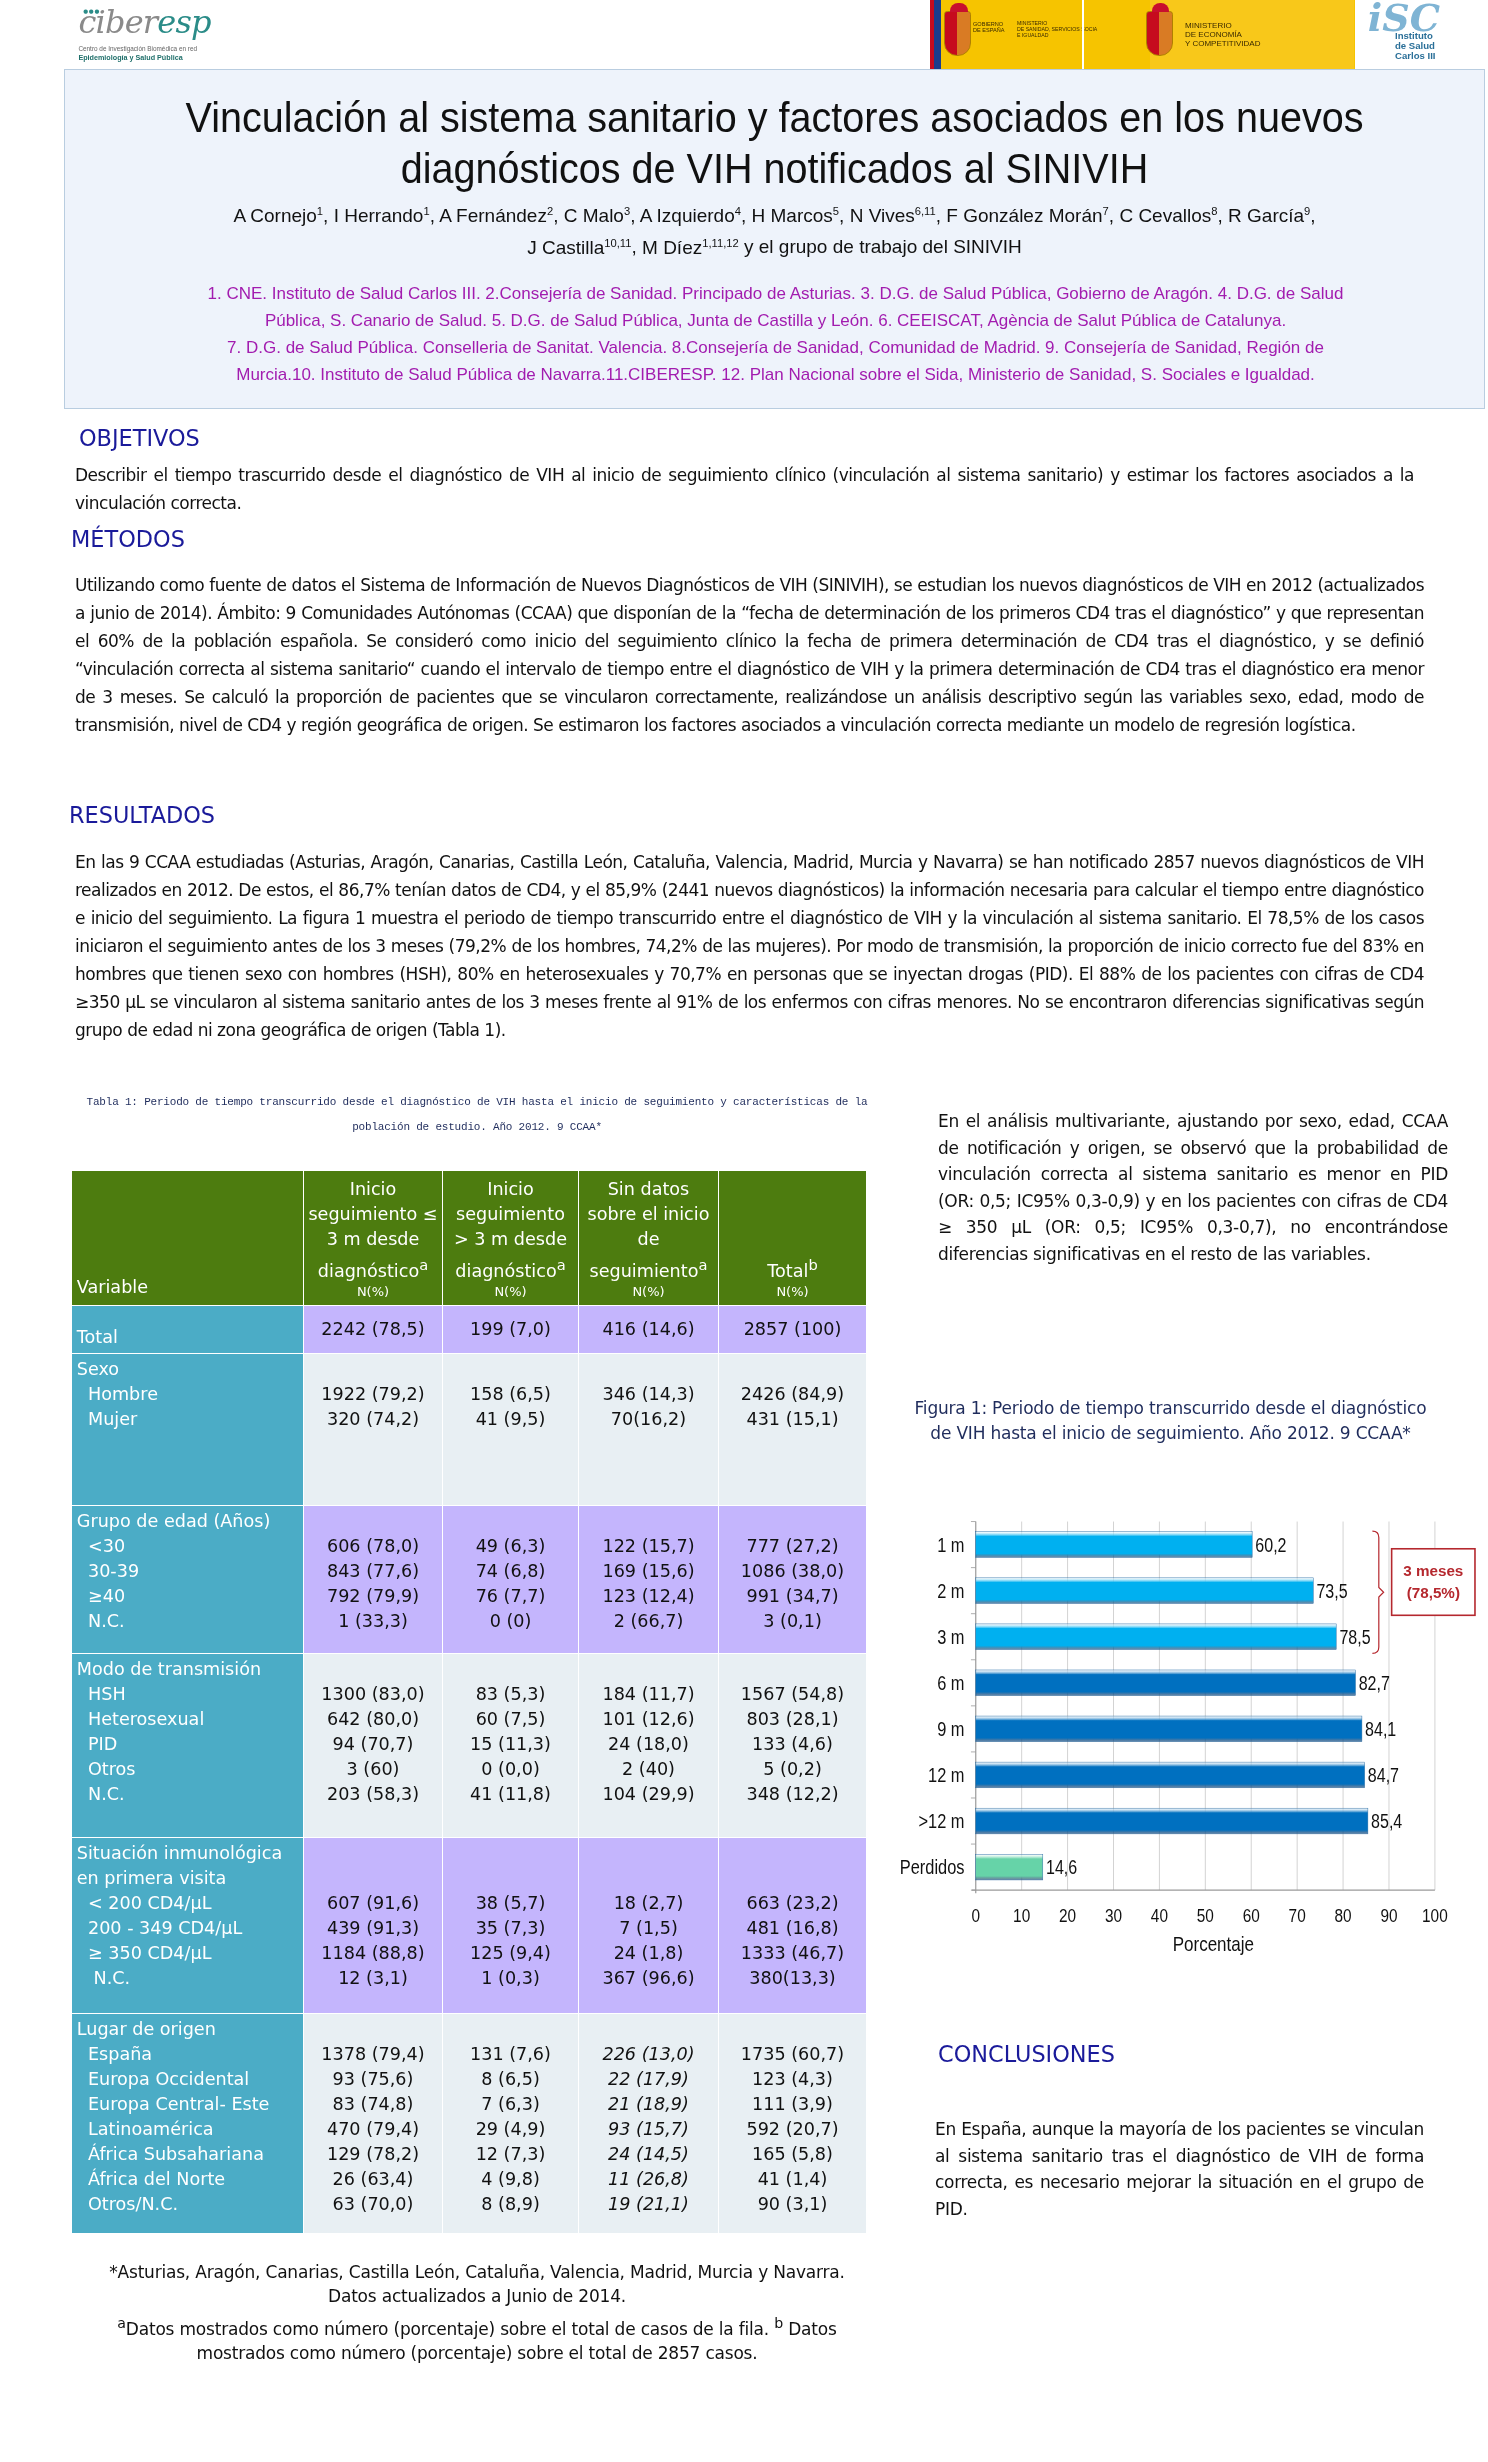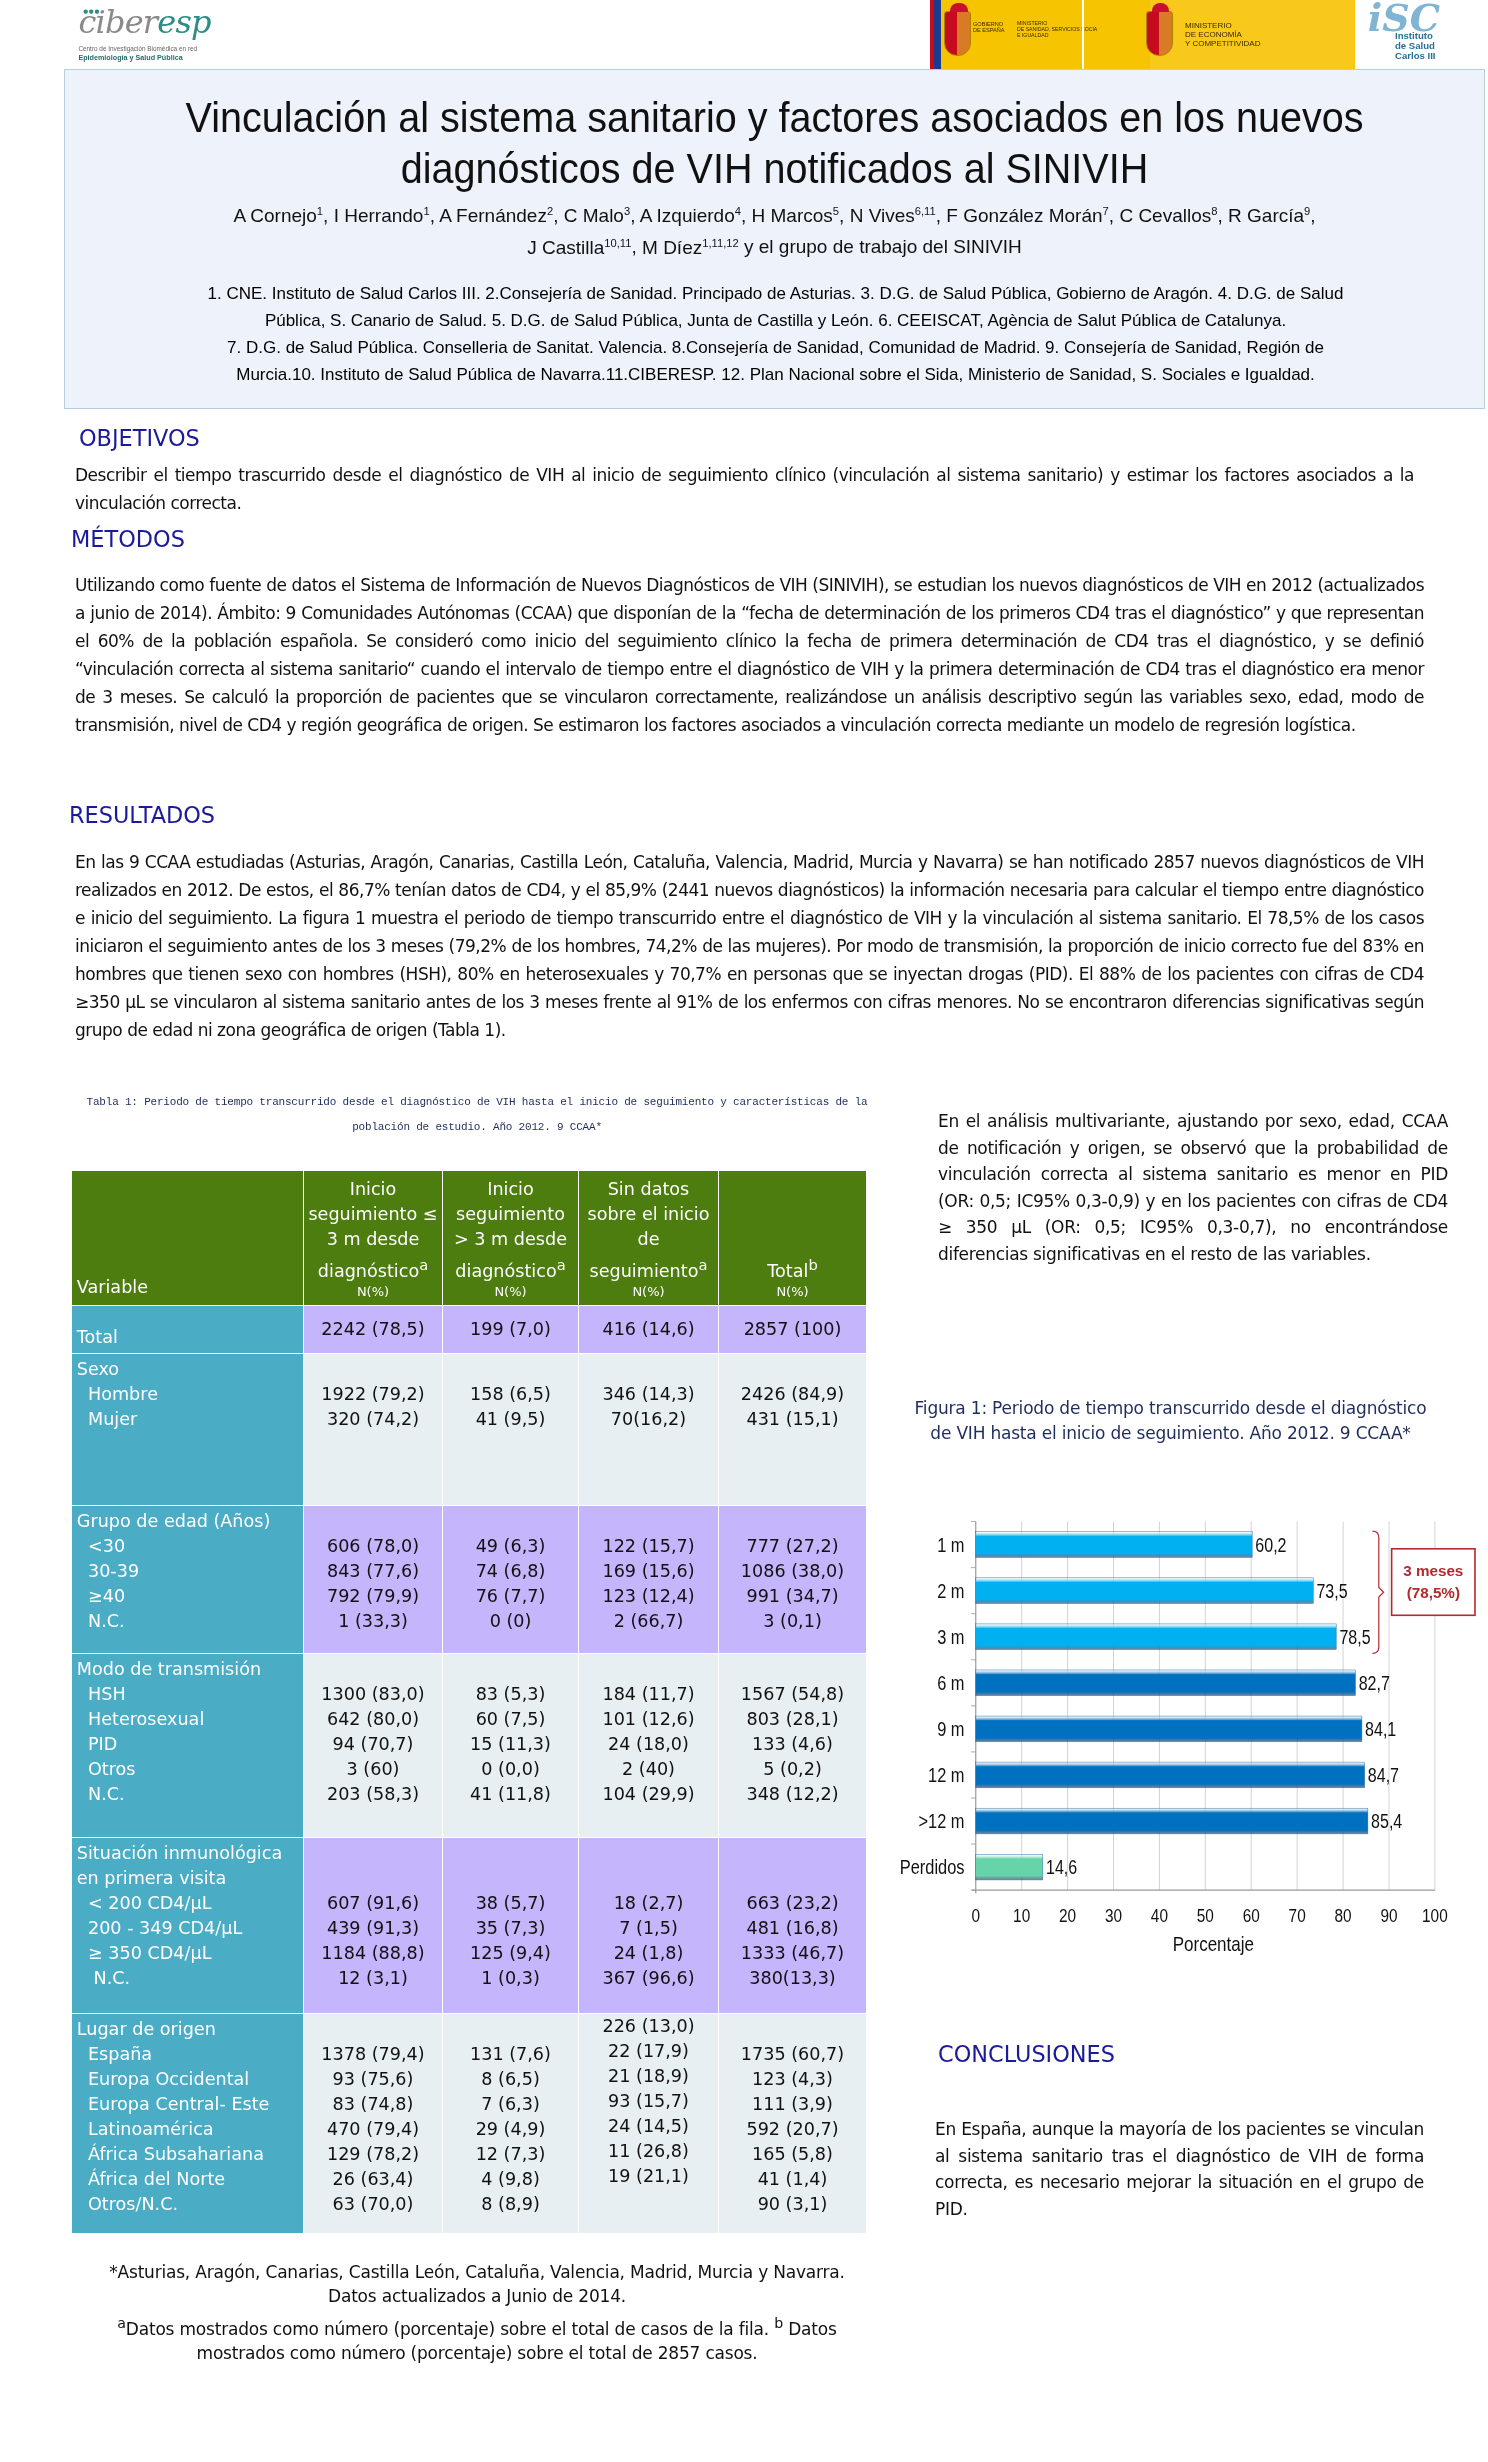--- a/index.html
+++ b/index.html
@@ -29,21 +29,21 @@
 
   .logo-isc { position: absolute; left: 1363px; top: 0; width: 88px; height: 69px; }
   .isc-mark { position: absolute; left: 4.8px; top: -4.8px; font-family: "DejaVu Serif", serif; font-style: italic; font-size: 38px; color: #7fb4d4; font-weight: bold; }
   .isc-txt { position: absolute; left: 32px; top: 30.5px; font-family: "Liberation Sans", sans-serif; font-size: 9.6px; color: #2a6f98; font-weight: bold; line-height: 1.05; }
 
   
   .header-panel { position: absolute; left: 64px; top: 69px; width: 1421px; height: 340px; background: #eef3fb; border: 1.6px solid #b9cde0; }
   .main-title { position: absolute; left: 0; top: 22.4px; width: 100%; text-align: center; font-family: "Liberation Sans", sans-serif; font-size: 43px; line-height: 51px; color: #111; transform: scaleX(0.92); }
   .authors { position: absolute; left: 0; top: 128px; width: 100%; text-align: center; font-family: "Liberation Sans", sans-serif; font-size: 19px; line-height: 27px; color: #111; }
   .authors sup { font-size: 11.2px; }
-  .affil { position: absolute; left: 16px; top: 210px; width: 1389px; text-align: center; font-family: "Liberation Sans", sans-serif; font-size: 17px; line-height: 27px; color: #000000; }
+  .affil { position: absolute; left: 16px; top: 210px; width: 1389px; text-align: center; font-family: "Liberation Sans", sans-serif; font-size: 17px; line-height: 27px; color: #a21caf; }
 
   
   .sec-title { position: absolute; font-family: "DejaVu Sans", sans-serif; color: #1a1a9a; font-size: 22.4px; }
   .sec-body { position: absolute; font-family: "DejaVu Sans", sans-serif; font-size: 17px; line-height: 28px; text-align: justify; color: #111; letter-spacing: -0.5px; }
 
   
   .tbl-caption { position: absolute; left: 76px; top: 1090px; width: 802px; text-align: center; font-size: 11px; line-height: 25px; color: #1f2c5c; letter-spacing: -0.2px; font-family: Liberation Mono, monospace; }
   .tbl { position: absolute; left: 71px; top: 1170px; width: 796px; border-collapse: collapse; font-family: "DejaVu Sans", sans-serif; }
   .tbl th, .tbl td { border: 1.6px solid #ffffff; }
   .tbl th { background: #4d7c0f; color: #fff; font-weight: normal; font-size: 17.6px; line-height: 25px; vertical-align: bottom; padding: 6.4px 3.2px 4.8px; }
@@ -256,21 +256,21 @@
 129 (78,2)
 26 (63,4)
 63 (70,0)</td>
         <td class="val" style="vertical-align: top; padding-top: 28px;">131 (7,6)
 8 (6,5)
 7 (6,3)
 29 (4,9)
 12 (7,3)
 4 (9,8)
 8 (8,9)</td>
-        <td class="val" style="vertical-align: top; ">226 (13,0)
+        <td class="val" style="vertical-align: top; padding-top: 28px; font-style: italic;">226 (13,0)
 22 (17,9)
 21 (18,9)
 93 (15,7)
 24 (14,5)
 11 (26,8)
 19 (21,1)</td>
         <td class="val" style="vertical-align: top; padding-top: 28px;">1735 (60,7)
 123 (4,3)
 111 (3,9)
 592 (20,7)

